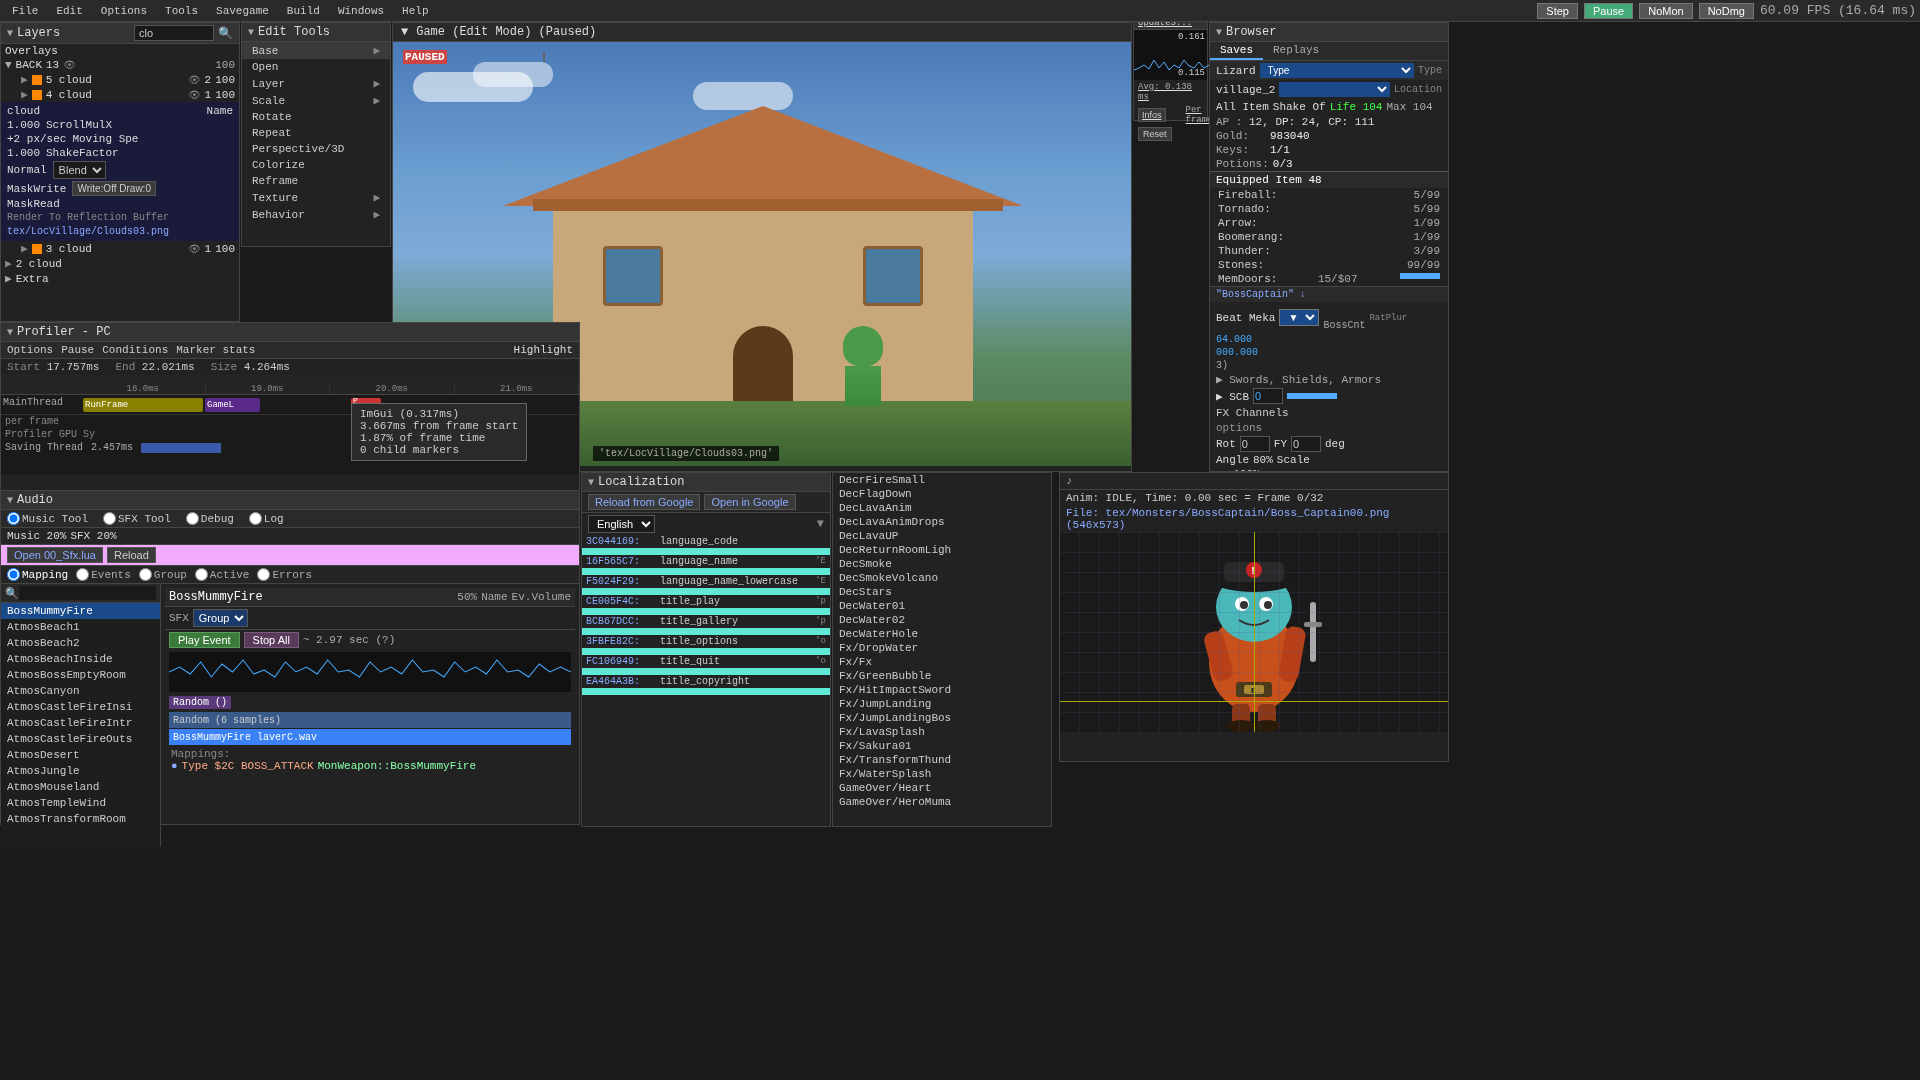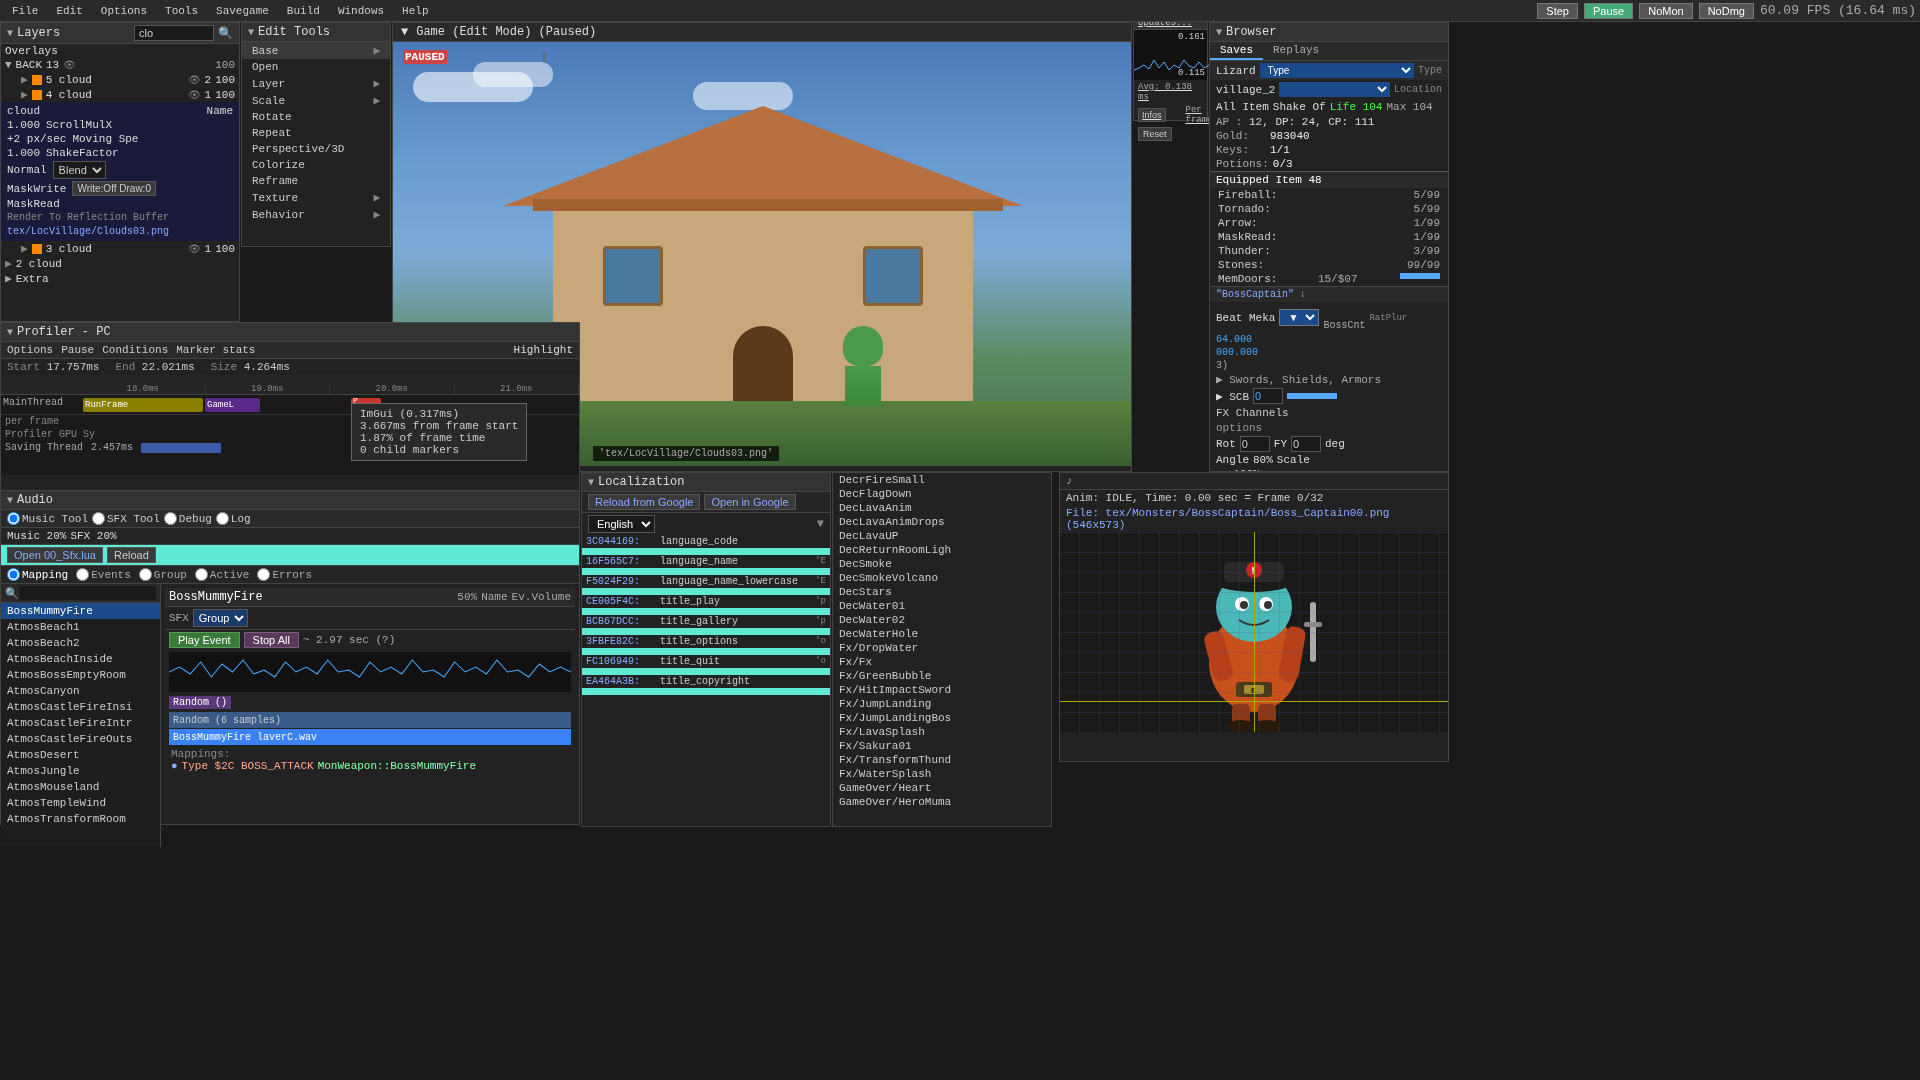--- a/index.html
+++ b/index.html
@@ -307,21 +307,21 @@
       height: 200px;
       background: #1a1a1a;
       display: flex;
       align-items: center;
       justify-content: center;
       position: relative;
     }
     .audio-toolbar {
       display: flex;
       align-items: center;
-      gap: 4px;
+      gap: 15px;
       padding: 2px 6px;
       background: #2a2a2a;
       border-bottom: 1px solid #444;
     }
     .radio-label {
       display: flex;
       align-items: center;
       gap: 2px;
       cursor: pointer;
       font-size: 11px;
@@ -830,21 +830,21 @@
   </div>
   <div class="skill-row">
     <span class="skill-label">Tornado:</span>
     <span class="skill-val">5/99</span>
   </div>
   <div class="skill-row">
     <span class="skill-label">Arrow:</span>
     <span class="skill-val">1/99</span>
   </div>
   <div class="skill-row">
-    <span class="skill-label">MaskRead:</span>
+    <span class="skill-label">Boomerang:</span>
     <span class="skill-val">1/99</span>
   </div>
   <div class="skill-row">
     <span class="skill-label">Thunder:</span>
     <span class="skill-val">3/99</span>
   </div>
   <div class="skill-row">
     <span class="skill-label">Stones:</span>
     <span class="skill-val">99/99</span>
   </div>
@@ -985,21 +985,21 @@
     </label>
     <label class="radio-label">
       <input type="radio" name="audio-tool" style="">
       <span>Log</span>
     </label>
   </div>
   <div style="display:flex;align-items:center;gap:4px;padding:2px 6px;background:#252525;border-bottom:1px solid #444;">
     <span>Music 20%</span>
     <span>SFX 20%</span>
   </div>
-  <div style="display:flex;align-items:center;gap:4px;padding:2px 6px;background:#5eead4;border-bottom:1px solid #444;">
+  <div style="display:flex;align-items:center;gap:4px;padding:2px 6px;background:#f0abfc;border-bottom:1px solid #444;">
     <button class="open-btn">Open 00_Sfx.lua</button>
     <button class="reload-btn">Reload</button>
   </div>
   <div class="audio-tabs">
     <label class="audio-tab active">
       <input type="radio" name="audio-sub" checked="" style="">
       <span>Mapping</span>
     </label>
     <label class="audio-tab">
       <input type="radio" name="audio-sub" style="">

